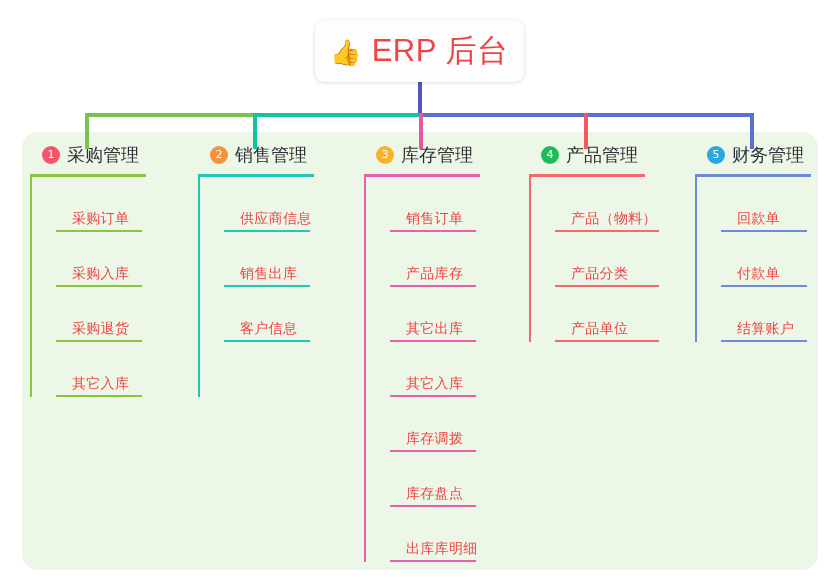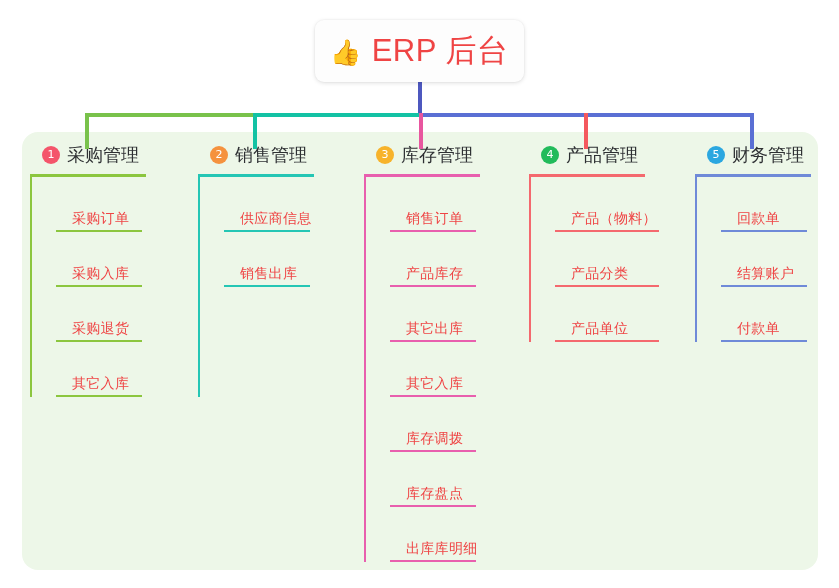--- a/index.html
+++ b/index.html
@@ -195,20 +195,24 @@
         <div class="items">
           <div class="spine" style="background: rgb(37, 198, 180); height: 220px;"></div>
           <div class="item">
             <span class="item-label">供应商信息</span>
             <div class="item-rule" style="width: 86px; background: rgb(37, 198, 180);"></div>
           </div>
           <div class="item">
             <span class="item-label">销售出库</span>
             <div class="item-rule" style="width: 86px; background: rgb(37, 198, 180);"></div>
           </div>
+          <div class="item">
+            <span class="item-label">客户信息</span>
+            <div class="item-rule" style="width: 86px; background: rgb(37, 198, 180);"></div>
+          </div>
         </div>
       </div>
       <div class="column" style="left: 364px;">
         <div class="col-head">
           <span class="badge" style="background: rgb(247, 179, 43);">3</span>
           <span class="col-title">库存管理</span>
         </div>
         <div class="head-rule" style="width: 116px; background: rgb(232, 95, 174);"></div>
         <div class="items">
           <div class="spine" style="background: rgb(232, 95, 174); height: 385px;"></div>
@@ -270,24 +274,24 @@
           <span class="col-title">财务管理</span>
         </div>
         <div class="head-rule" style="width: 116px; background: rgb(111, 138, 216);"></div>
         <div class="items">
           <div class="spine" style="background: rgb(111, 138, 216); height: 165px;"></div>
           <div class="item">
             <span class="item-label">回款单</span>
             <div class="item-rule" style="width: 86px; background: rgb(111, 138, 216);"></div>
           </div>
           <div class="item">
+            <span class="item-label">付款单</span>
+            <div class="item-rule" style="width: 86px; background: rgb(111, 138, 216);"></div>
+          </div>
+          <div class="item">
             <span class="item-label">结算账户</span>
             <div class="item-rule" style="width: 86px; background: rgb(111, 138, 216);"></div>
           </div>
-          <div class="item">
-            <span class="item-label">付款单</span>
-            <div class="item-rule" style="width: 86px; background: rgb(111, 138, 216);"></div>
-          </div>
         </div>
       </div>
     </div>
 
 </div>
 
 </body></html>

